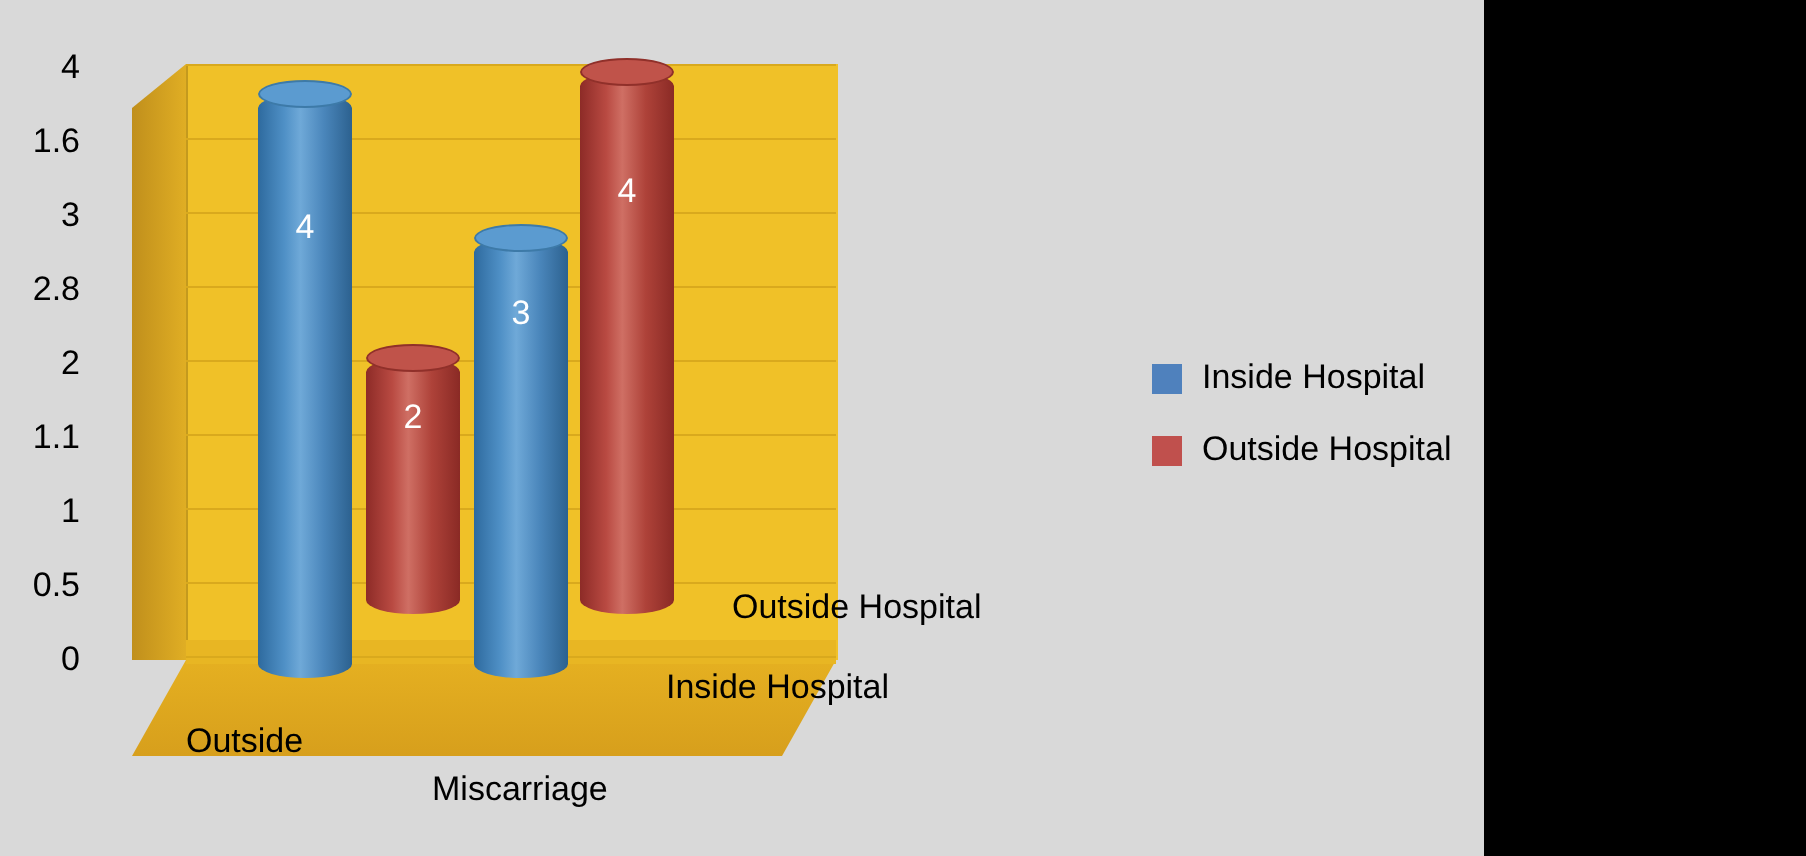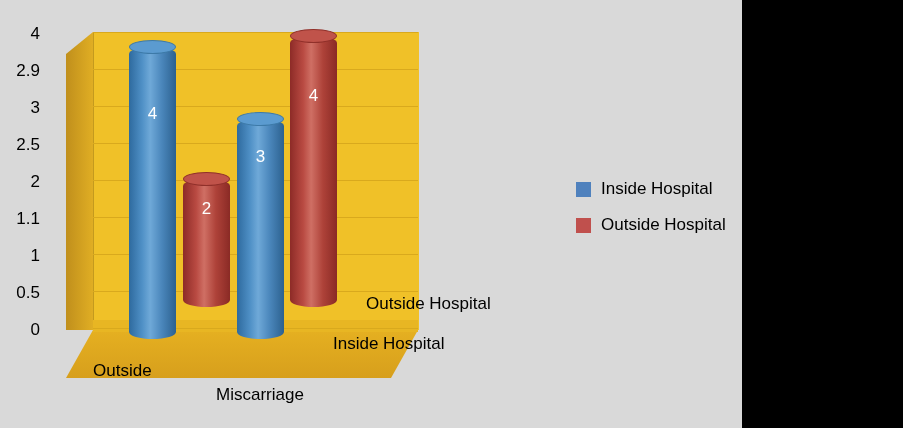--- a/index.html
+++ b/index.html
@@ -60,23 +60,23 @@
     <div class="gridline" style="top:45px"></div>
     <div class="gridline" style="top:82px"></div>
     <div class="gridline" style="top:119px"></div>
     <div class="gridline" style="top:156px"></div>
     <div class="gridline" style="top:193px"></div>
     <div class="gridline" style="top:230px"></div>
     <div class="gridline" style="top:267px"></div>
     <div class="gridline" style="top:304px"></div>
 
     <div class="ylab" style="left:-28px;top:0px">4</div>
-    <div class="ylab" style="left:-28px;top:37px">2.9</div>
+    <div class="ylab" style="left:-28px;top:37px">1.6</div>
     <div class="ylab" style="left:-28px;top:74px">3</div>
-    <div class="ylab" style="left:-28px;top:111px">2.5</div>
+    <div class="ylab" style="left:-28px;top:111px">2.8</div>
     <div class="ylab" style="left:-28px;top:148px">2</div>
     <div class="ylab" style="left:-28px;top:185px">1.1</div>
     <div class="ylab" style="left:-28px;top:222px">1</div>
     <div class="ylab" style="left:-28px;top:259px">0.5</div>
     <div class="ylab" style="left:-28px;top:296px">0</div>
 
     <div class="bar red" style="left:155px;top:155px;height:128px;width:47px">
       <div class="body"></div>
       <div class="cap"></div>
       <div class="val" style="top:20px">2</div>

